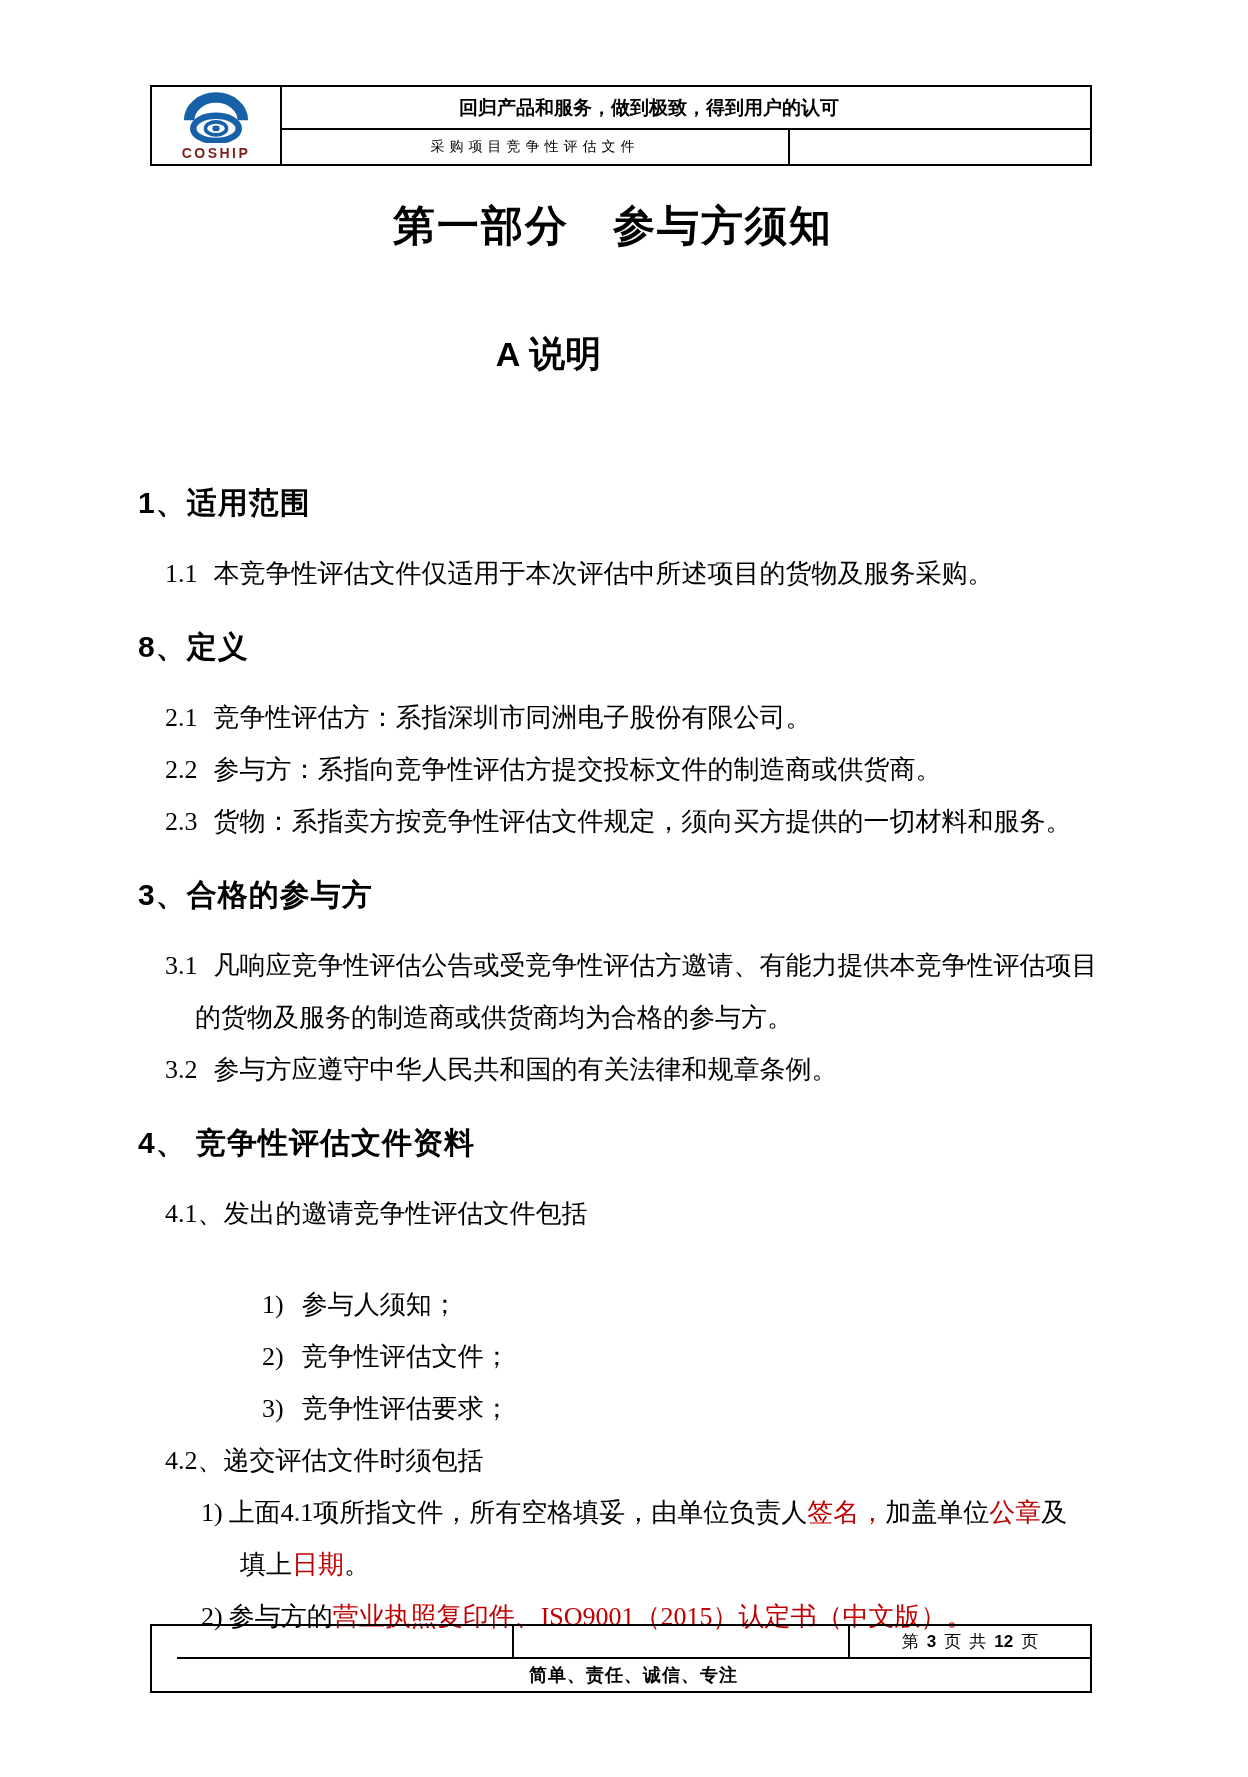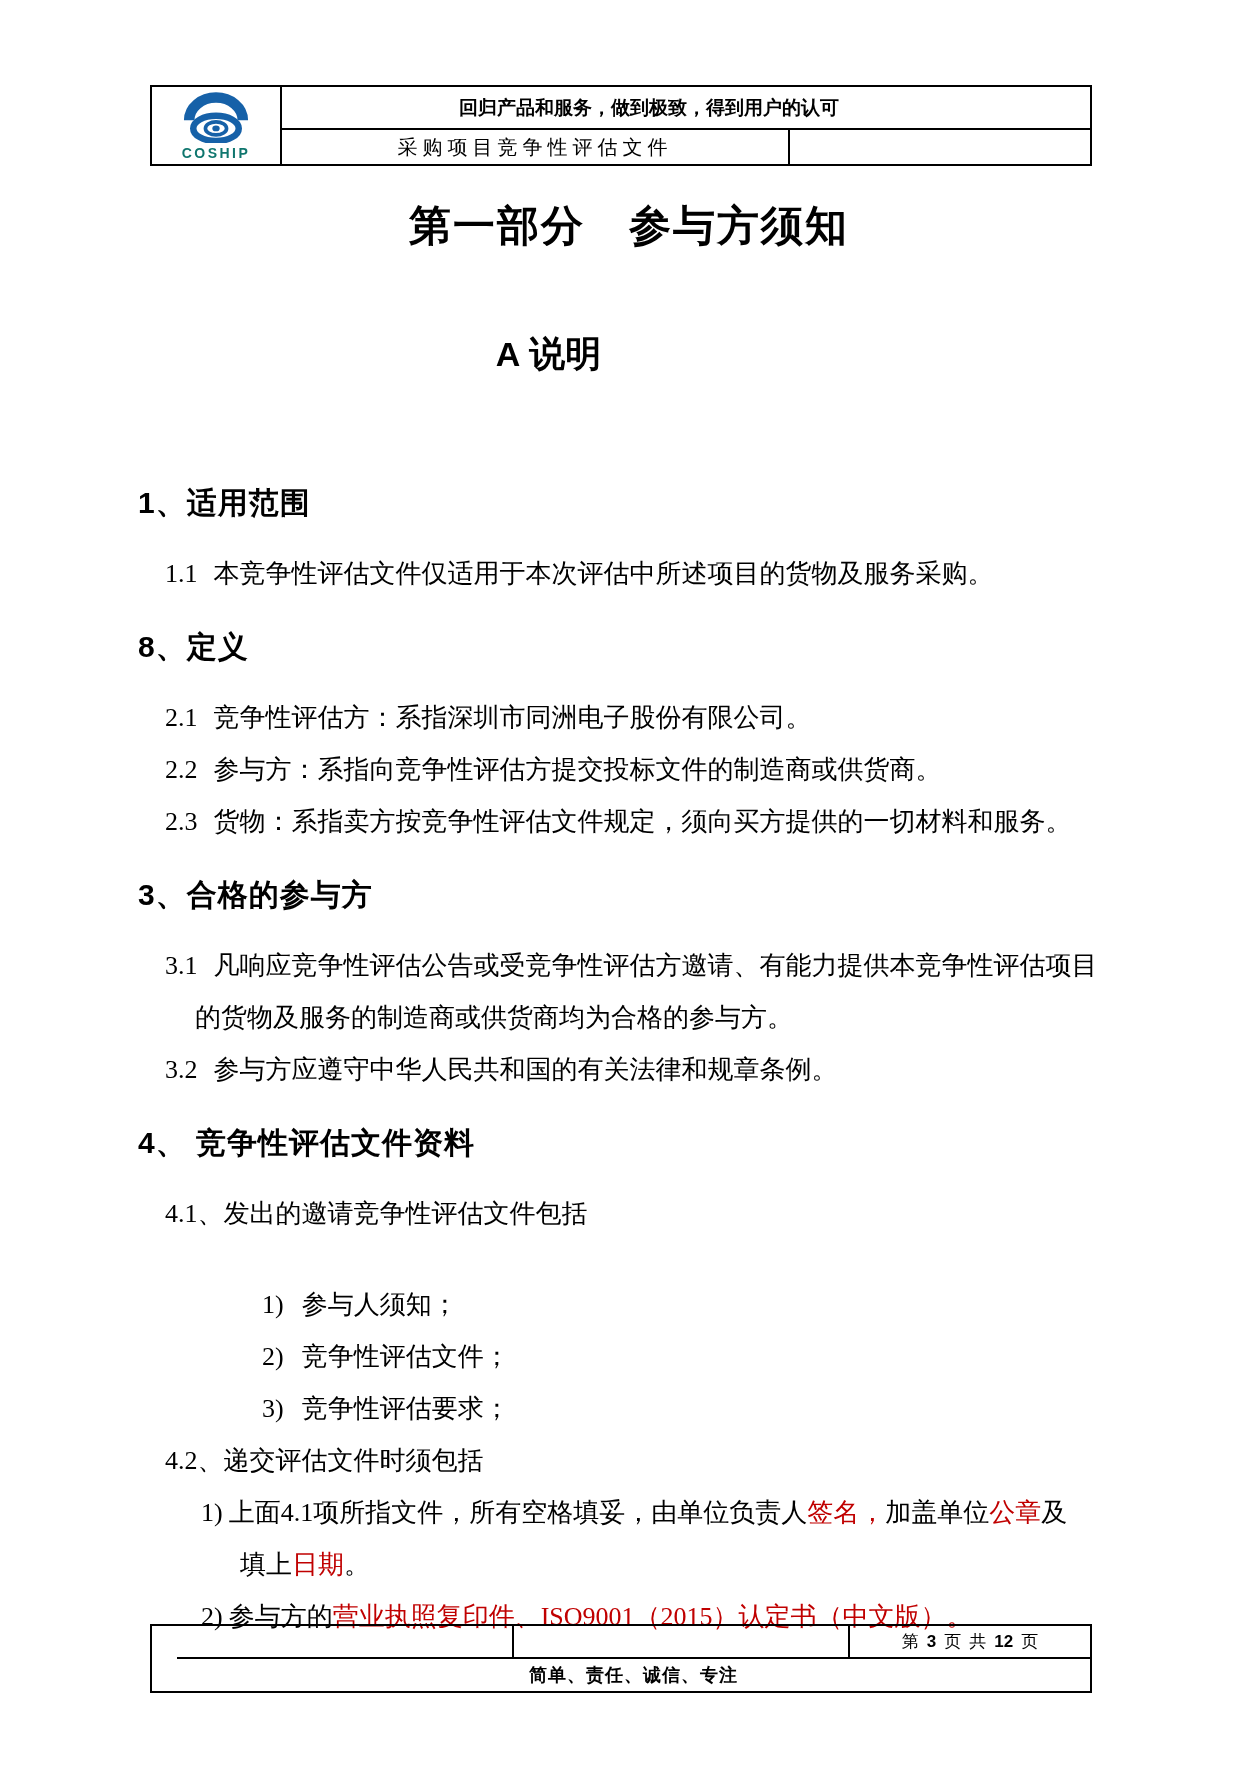--- a/index.html
+++ b/index.html
@@ -10,32 +10,32 @@
 
   
   .header-table {
     position:absolute; left:150px; top:85px; width:938px;
     display:grid; grid-template-columns:130px 506px 302px; grid-template-rows:43px 34px;
     border:2px solid #000;
   }
   .logo-cell { grid-row:1/3; grid-column:1; border-right:2px solid #000;
     display:flex; flex-direction:column; align-items:center; justify-content:center; }
   .logo-word { font-family:"Liberation Sans", sans-serif; font-weight:bold;
-    font-size:14px; letter-spacing:2.5px; color:#0f766e; margin-top:-2px; }
+    font-size:14px; letter-spacing:2.5px; color:#7f1d1d; margin-top:-2px; }
   .slogan-cell { grid-row:1; grid-column:2/4; border-bottom:2px solid #000;
     display:flex; align-items:center; justify-content:center; padding-right:74px;
     font-family:"Liberation Sans", sans-serif; font-weight:bold; font-size:19px; }
   .doctype-cell { grid-row:2; grid-column:2;
     display:flex; align-items:center; justify-content:center;
-    font-size:20px; letter-spacing:5px; }
+    font-size:14px; letter-spacing:5px; }
   .header-empty-cell { grid-row:2; grid-column:3; border-left:2px solid #000; }
 
   
   .doc-title {
-    position:absolute; top:198px; left:16px; width:1226px; text-align:center;
+    position:absolute; top:198px; left:0; width:1226px; text-align:center;
     font-size:42px; font-weight:bold; letter-spacing:2px;
   }
   .doc-subtitle {
     position:absolute; top:330px; left:0; width:1097px; text-align:center;
     font-size:36px; font-weight:bold;
   }
   .doc-subtitle .letterA { font-family:"Liberation Sans", sans-serif; font-size:34px; }
 
   
   .body-area { position:absolute; left:150px; top:484px; width:950px; }

